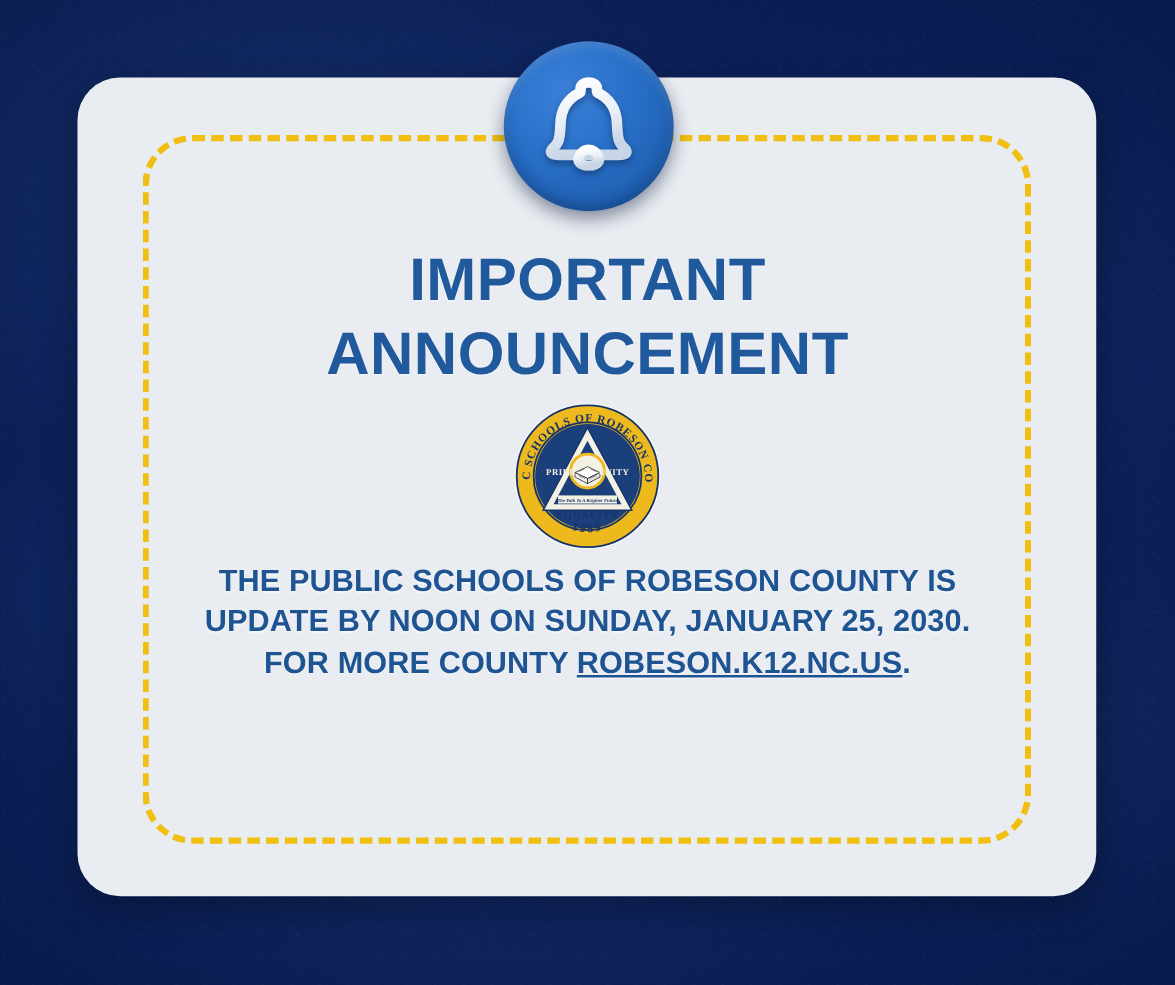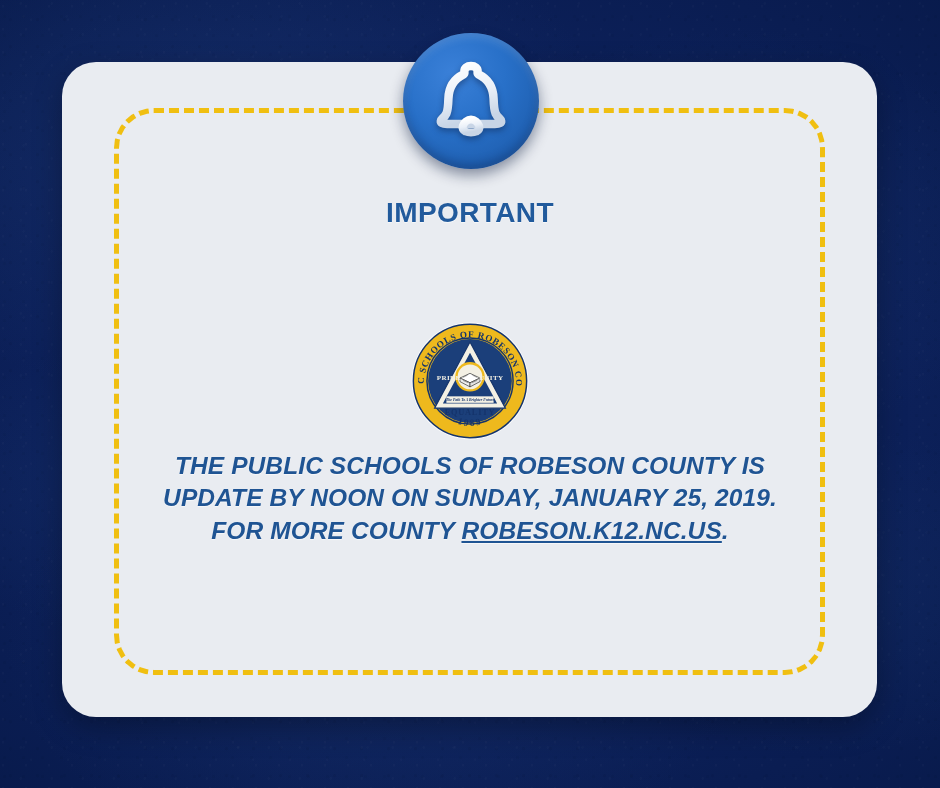--- a/index.html
+++ b/index.html
@@ -86,21 +86,21 @@
   #bell-badge svg { display:block; filter: drop-shadow(0 3px 3px rgba(10,30,70,0.45)); }
 
   
   #heading {
     position: absolute;
     left: 0;
     top: 196px;
     width: 100%;
     text-align: center;
     color: #215a9c;
-    font-size: 28px;
+    font-size: 48px;
     font-weight: bold;
     line-height: 1.22;
     letter-spacing: 0.4px;
     text-shadow: 0 1px 1px rgba(255,255,255,0.65);
   }
   #heading .hl { display:block; }
 
   
   #seal-wrap {
     position: absolute;
@@ -119,21 +119,21 @@
     top: 450px;
     width: 100%;
     text-align: center;
     color: #1f5493;
     font-size: 24.5px;
     font-weight: bold;
     line-height: 1.32;
     letter-spacing: 0.1px;
     text-shadow: 0 1px 1px rgba(255,255,255,0.6);
   }
-  #body-text .bl { display:block; white-space: nowrap; font-style: italic; }
+  #body-text .bl { display:block; white-space: nowrap; }
   #body-text .link { text-decoration: underline; text-underline-offset: 2px; }
 </style>
 </head>
 <body>
 
 <div id="poster">
   <div id="grain"></div>
 
   <div id="card">
     <div id="dashed-frame"></div>
@@ -172,20 +172,21 @@
                  c1.7 0.8 3.6 1.1 5.6 1.1
                  c2.0 0 3.9 -0.3 5.6 -1.1
                  c2.3 -1.0 3.5 -3.2 2.6 -5.6
                  C45.8 63.1 42.6 60.5 39 60.5 Z" fill="none" stroke="url(#bellgrad)" stroke-width="8" stroke-linejoin="round" stroke-linecap="round"></path>
       </svg>
     </span>
   </div>
 
   <div id="heading">
     <span class="hl">IMPORTANT</span>
+    <span class="hl">ANNOUNCEMENT</span>
   </div>
 
   <div id="seal-wrap">
     <svg id="seal" width="118" height="118" viewBox="0 0 200 200" aria-hidden="true">
       <defs>
         <path id="arcTop" d="M 100,100 m -82,0 a 82,82 0 1 1 164,0" fill="none"></path>
         <path id="arcTopText" d="M 22,104 A 78,78 0 0 1 178,104" fill="none"></path>
         <path id="arcBotText" d="M 36,112 A 64,64 0 0 0 164,112" fill="none"></path>
       </defs>
 
@@ -228,16 +229,16 @@
 
       <rect x="60" y="126" width="80" height="11" fill="#f3f0e4"></rect>
       <text x="100" y="134.5" text-anchor="middle" font-family="'Liberation Serif', serif" font-size="6.4" font-style="italic" font-weight="bold" fill="#15346b">The Path To A Brighter Future</text>
 
       <text x="100" y="157" text-anchor="middle" font-family="'Liberation Serif', serif" font-size="14" font-weight="bold" fill="#15346b" letter-spacing="1.4">EQUALITY</text>
     </svg>
   </div>
 
   <div id="body-text">
     <span class="bl">THE PUBLIC SCHOOLS OF ROBESON COUNTY IS</span>
-    <span class="bl">UPDATE BY NOON ON SUNDAY, JANUARY 25, 2019.</span>
+    <span class="bl">UPDATE BY NOON ON SUNDAY, JANUARY 25, 2030.</span>
     <span class="bl"><span>FOR MORE COUNTY </span><a class="link" href="#" style="color: rgb(31, 84, 147);">ROBESON.K12.NC.US</a><span>.</span></span>
   </div>
 </div>
 
 </body></html>

